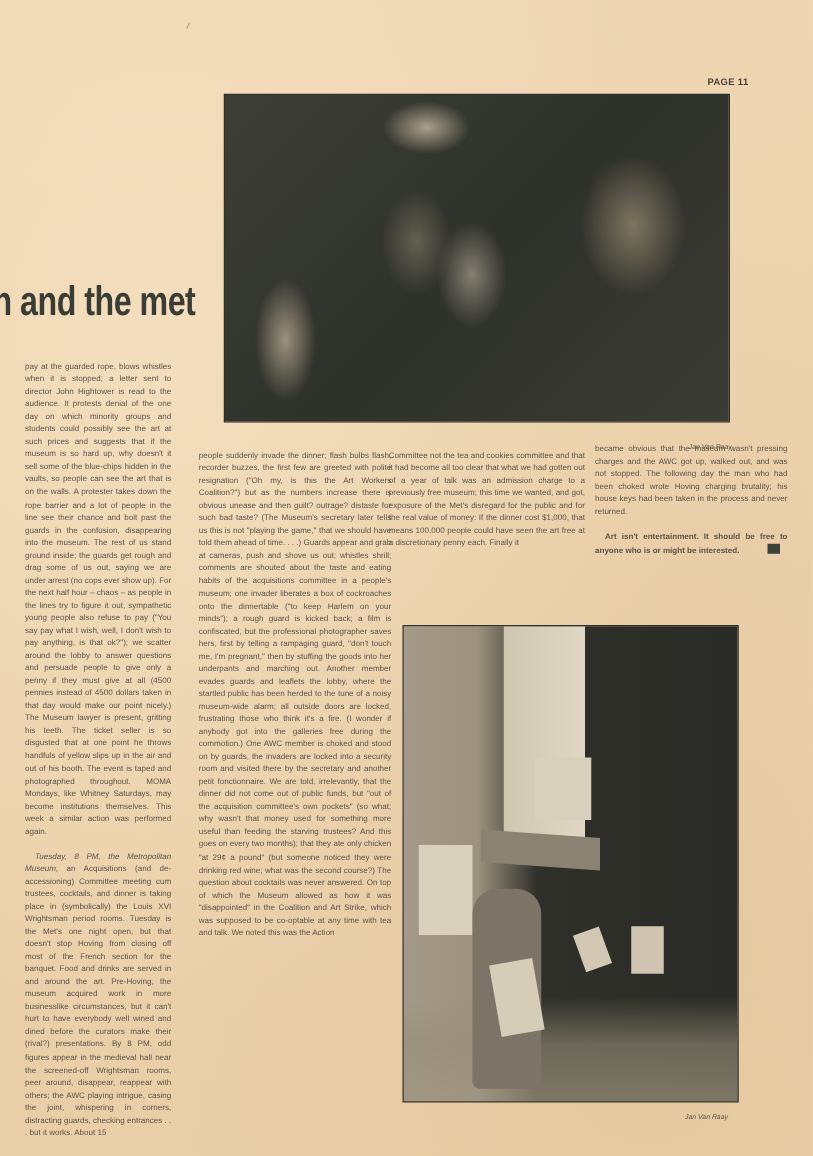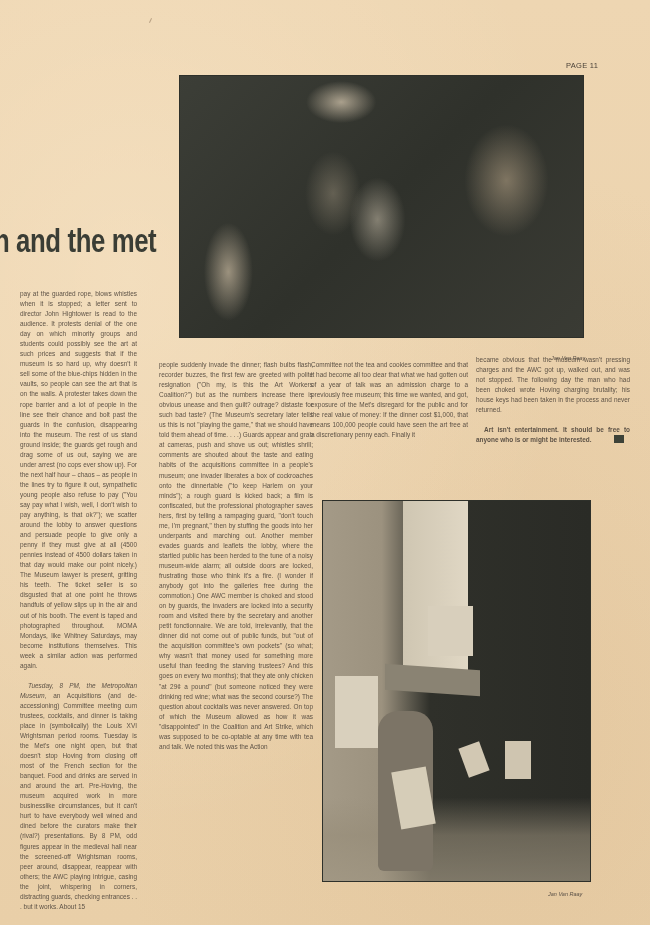--- a/index.html
+++ b/index.html
@@ -8,21 +8,21 @@
     background: #ecd3ad;
     background-image:
       radial-gradient(ellipse at 20% 30%, rgba(255,240,215,0.35), rgba(0,0,0,0) 60%),
       radial-gradient(ellipse at 80% 80%, rgba(210,175,130,0.25), rgba(0,0,0,0) 55%),
       linear-gradient(180deg, #eed6b2 0%, #e9cfa8 100%);
     font-family: "Liberation Sans", sans-serif;
     color: #5a5046;
   }
   .page-number {
     position: absolute; left: 566px; top: 61px;
-    font-size: 7.5px; font-weight: normal; letter-spacing: 0.3px; color: #4a4238;
+    font-size: 7.5px; font-weight: bold; letter-spacing: 0.3px; color: #4a4238;
   }
   .headline {
     position: absolute; left: -6px; top: 222px;
     font-family: "Liberation Sans", sans-serif; font-weight: bold;
     font-size: 33px; letter-spacing: -0.5px; color: #3a3d35;
     transform: scaleX(0.78); transform-origin: left top; white-space: nowrap;
   }
   .photo {
     position: absolute; overflow: hidden; border: 1px solid #2e302a;
   }

